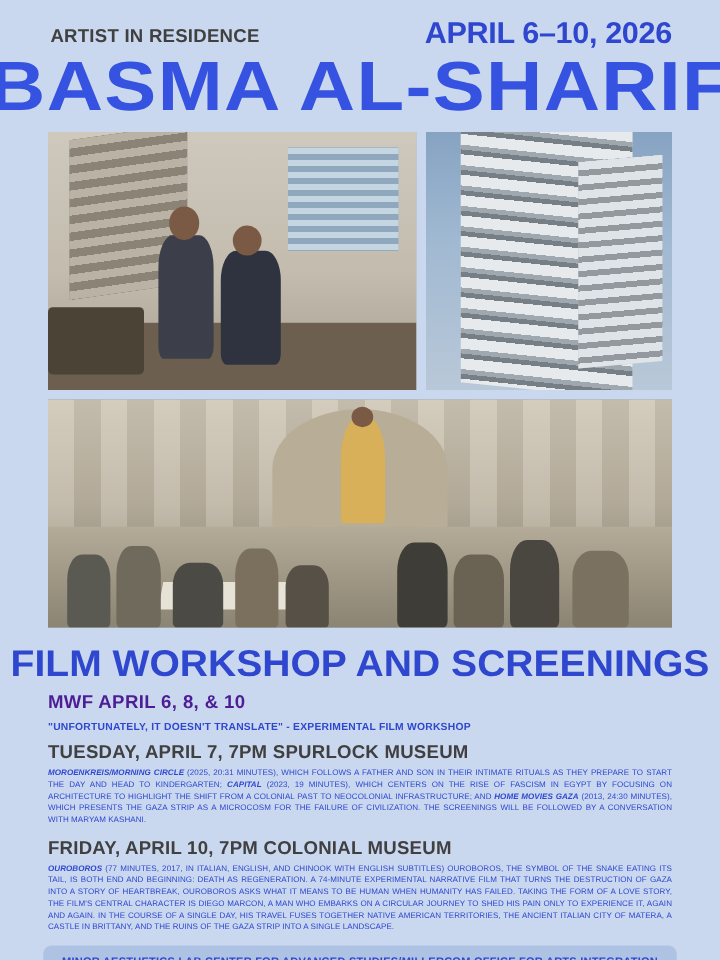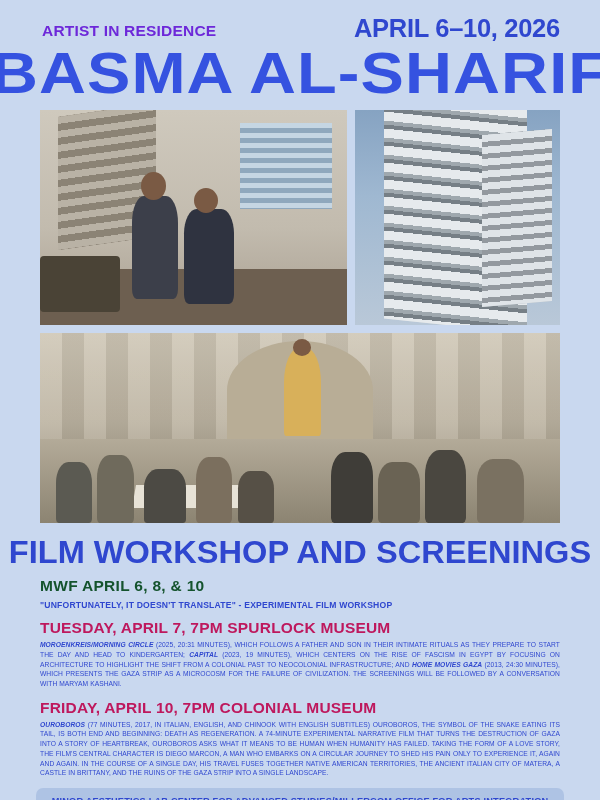--- a/index.html
+++ b/index.html
@@ -22,21 +22,21 @@
   .header{
     display:flex;
     align-items:flex-end;
     justify-content:space-between;
     padding:4px 26px 0 28px;
   }
   .air{
     font-size:15.5px;
     font-weight:bold;
     letter-spacing:0.2px;
-    color:#6d28d9;
+    color:#404040;
     white-space:nowrap;
     padding-bottom:3px;
   }
   .dates{
     font-size:25px;
     font-weight:bold;
     color:#2f47cf;
     letter-spacing:-0.3px;
     white-space:nowrap;
     font-family:"Liberation Sans", sans-serif;
@@ -108,27 +108,27 @@
     font-size:31px;
     font-weight:bold;
     color:#2f47cf;
     letter-spacing:0px;
     margin:12px 0 6px 0;
     transform:scaleX(1.05);
     transform-origin:center;
   }
   .content{padding:0 26px;}
   .line-mwf{
-    font-size:15.5px;font-weight:bold;color:#14532d;letter-spacing:0.3px;margin:2px 0 5px 0;
+    font-size:15.5px;font-weight:bold;color:#4c1d95;letter-spacing:0.3px;margin:2px 0 5px 0;
   }
   .quote{
     font-size:8.6px;color:#2f47cf;letter-spacing:0.2px;margin:0 0 9px 0;font-weight:bold;
   }
   .evttitle{
-    font-size:15.5px;font-weight:bold;color:#be185d;letter-spacing:0.2px;margin:0 0 3px 0;
+    font-size:15.5px;font-weight:bold;color:#404040;letter-spacing:0.2px;margin:0 0 3px 0;
   }
   .evtbody{
     font-size:6.7px;line-height:1.45;color:#2f47cf;text-align:justify;margin:0 0 10px 0;
     letter-spacing:0.05px;
   }
   .evtbody i{font-style:italic;font-weight:bold;}
   
   .sponsors{
     margin:6px 22px 0 22px;
     background:#aec3e4;

